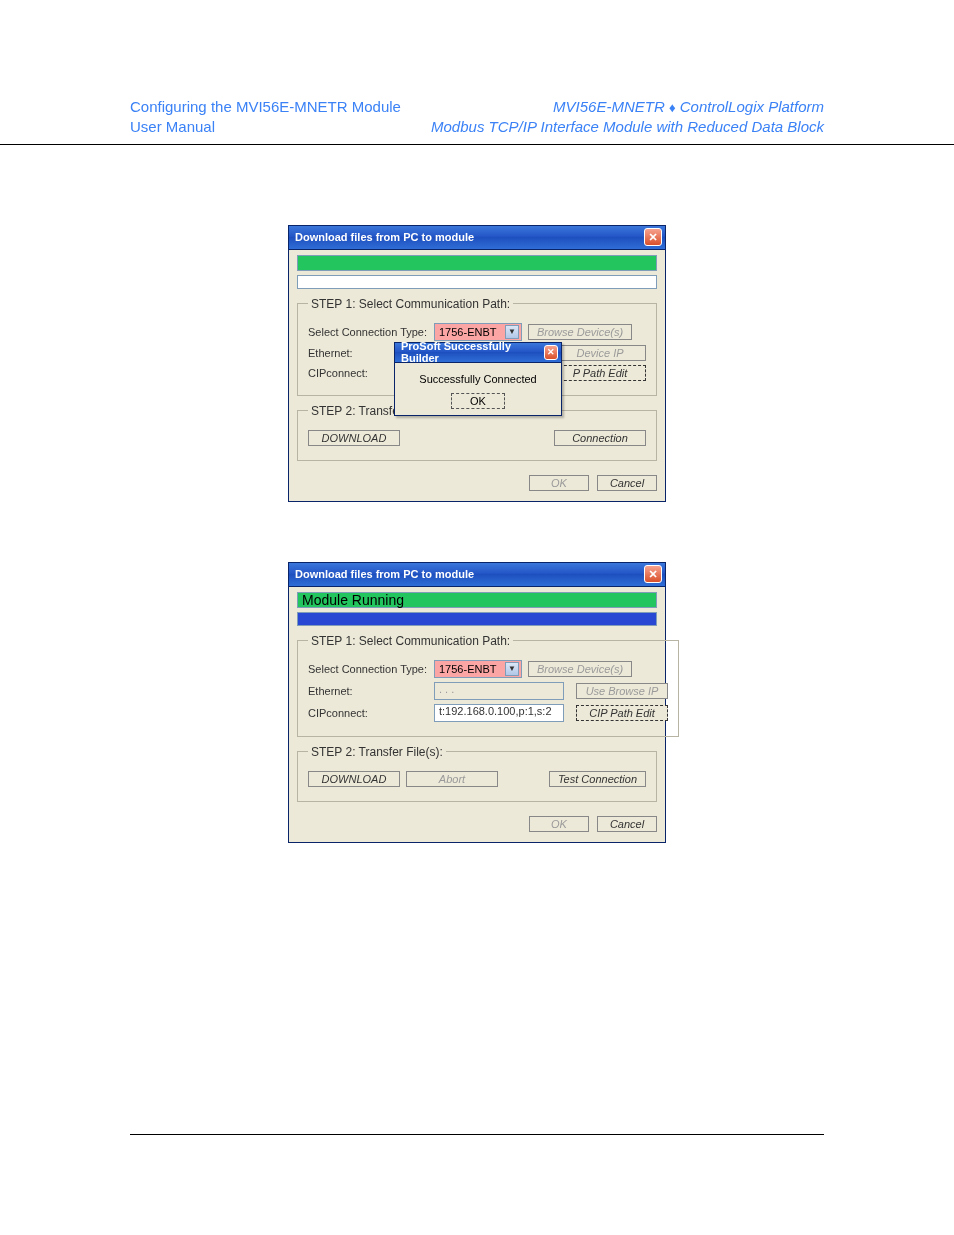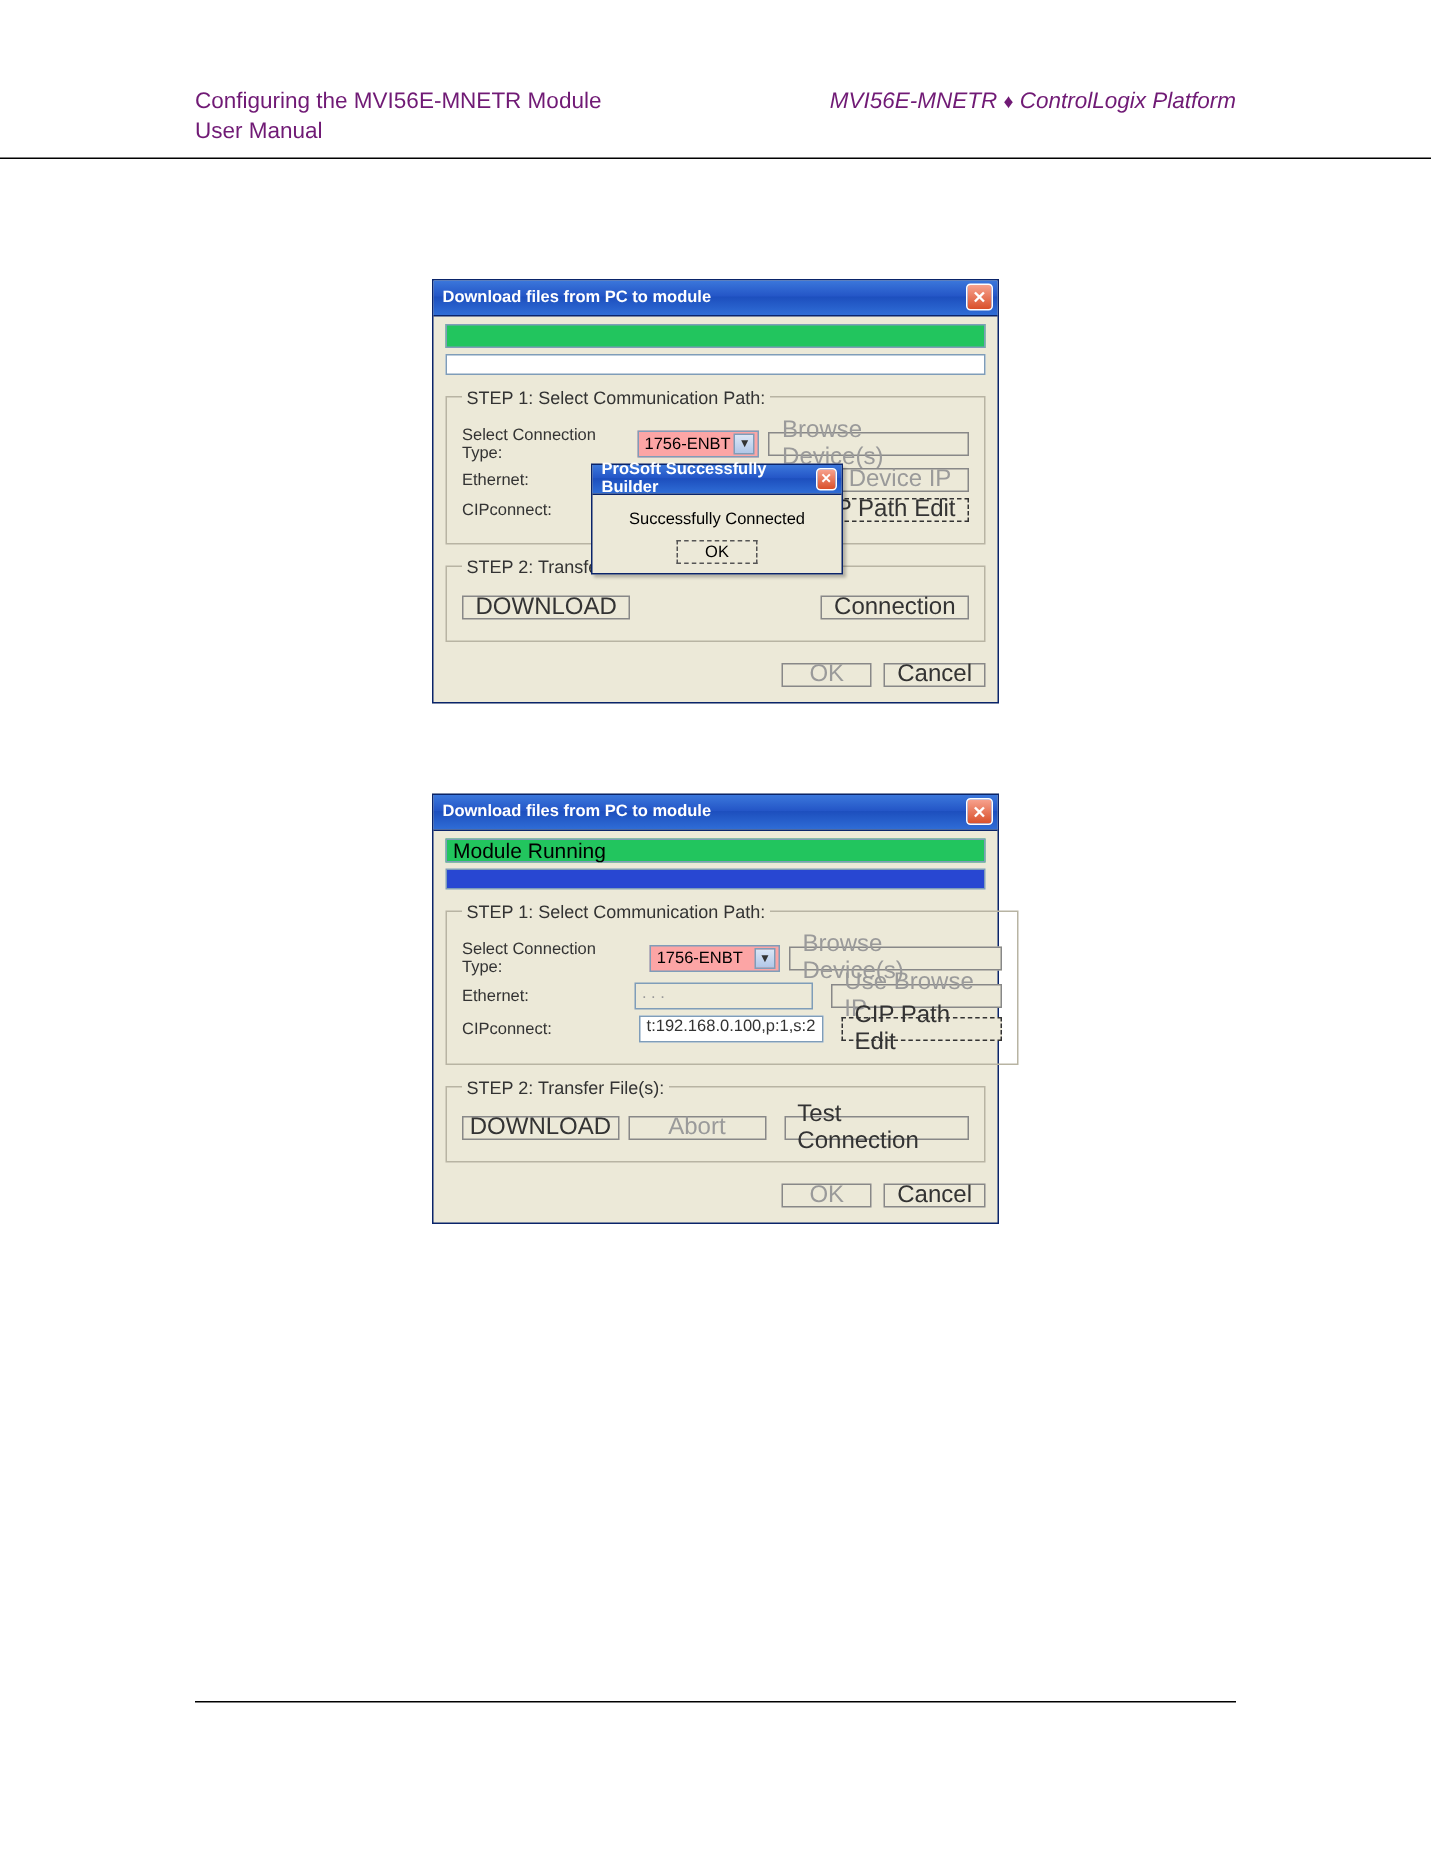--- a/index.html
+++ b/index.html
@@ -13,21 +13,22 @@
   .page-header {
     display: flex;
     justify-content: space-between;
     padding: 58px 130px 6px 130px;
     border-bottom: 1px solid #000;
     margin-bottom: 80px;
   }
   .page-header .left, .page-header .right {
     font-size: 15px;
     line-height: 1.35;
-    color: #701a75;
+    color: #3b82f6;
+    margin-top: 39px;
   }
   .page-header .right { text-align: right; font-style: italic; }
   .page-footer-line {
     border-top: 1px solid #000;
     margin: 0 130px;
     position: absolute;
     bottom: 100px;
     left: 0; right: 0;
   }
 
@@ -115,27 +116,28 @@
     background: linear-gradient(#dbe6f6,#b1c7e8);
     border: 1px solid #7f9db9;
     display: flex; align-items: center; justify-content: center;
     font-size: 8px; color: #333;
   }
   .btn {
     height: 16px;
     padding: 0 8px;
     border: 1px solid #888;
     background: #ece9d8;
-    font-size: 16px;
+    font-size: 11px;
     color: #333;
     display: inline-flex;
     align-items: center;
     justify-content: center;
     min-width: 92px;
     cursor: pointer;
+    font-style: italic;
   }
   .btn.disabled { color: #9a9a9a; cursor: default; }
   .btn.dashed { border: 1px dashed #333; }
   .btn.small { min-width: 60px; }
   .input {
     border: 1px solid #7f9db9;
     background: #fff;
     height: 18px;
     width: 130px;
     padding: 0 4px;
@@ -187,20 +189,21 @@
   <div class="left">
     <div>Configuring the MVI56E-MNETR Module</div>
     <div>User Manual</div>
   </div>
   <div class="right">
     <div>
       <span>MVI56E-MNETR</span>
       <span class="diamond">♦</span>
       <span>ControlLogix Platform</span>
     </div>
+    <div>Modbus TCP/IP Interface Module with Reduced Data Block</div>
   </div>
 </div>
 
 <div class="dialog">
   <div class="titlebar">
     <span>Download files from PC to module</span>
     <span class="close-x">✕</span>
   </div>
   <div class="dialog-body">
     <div class="status-row"></div>

